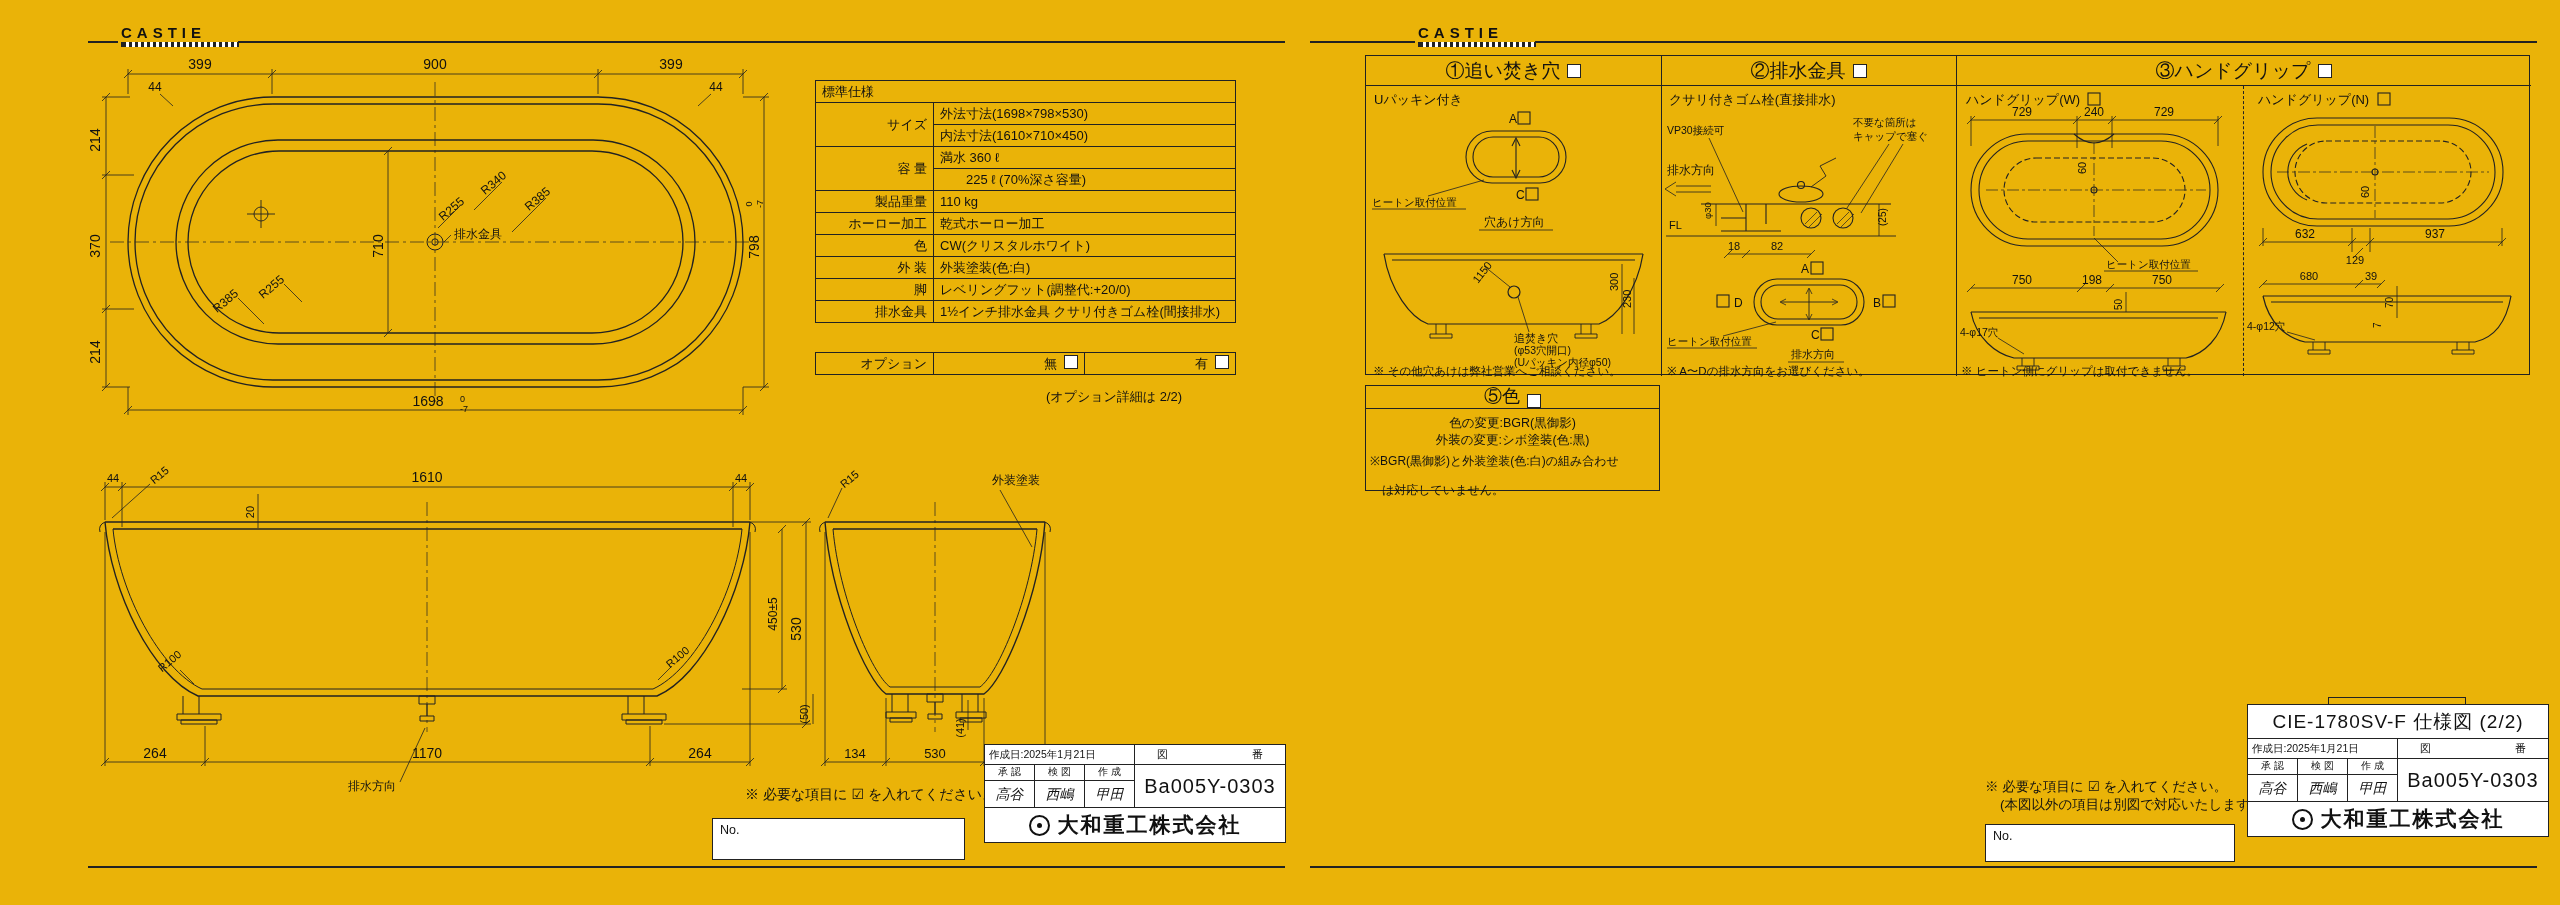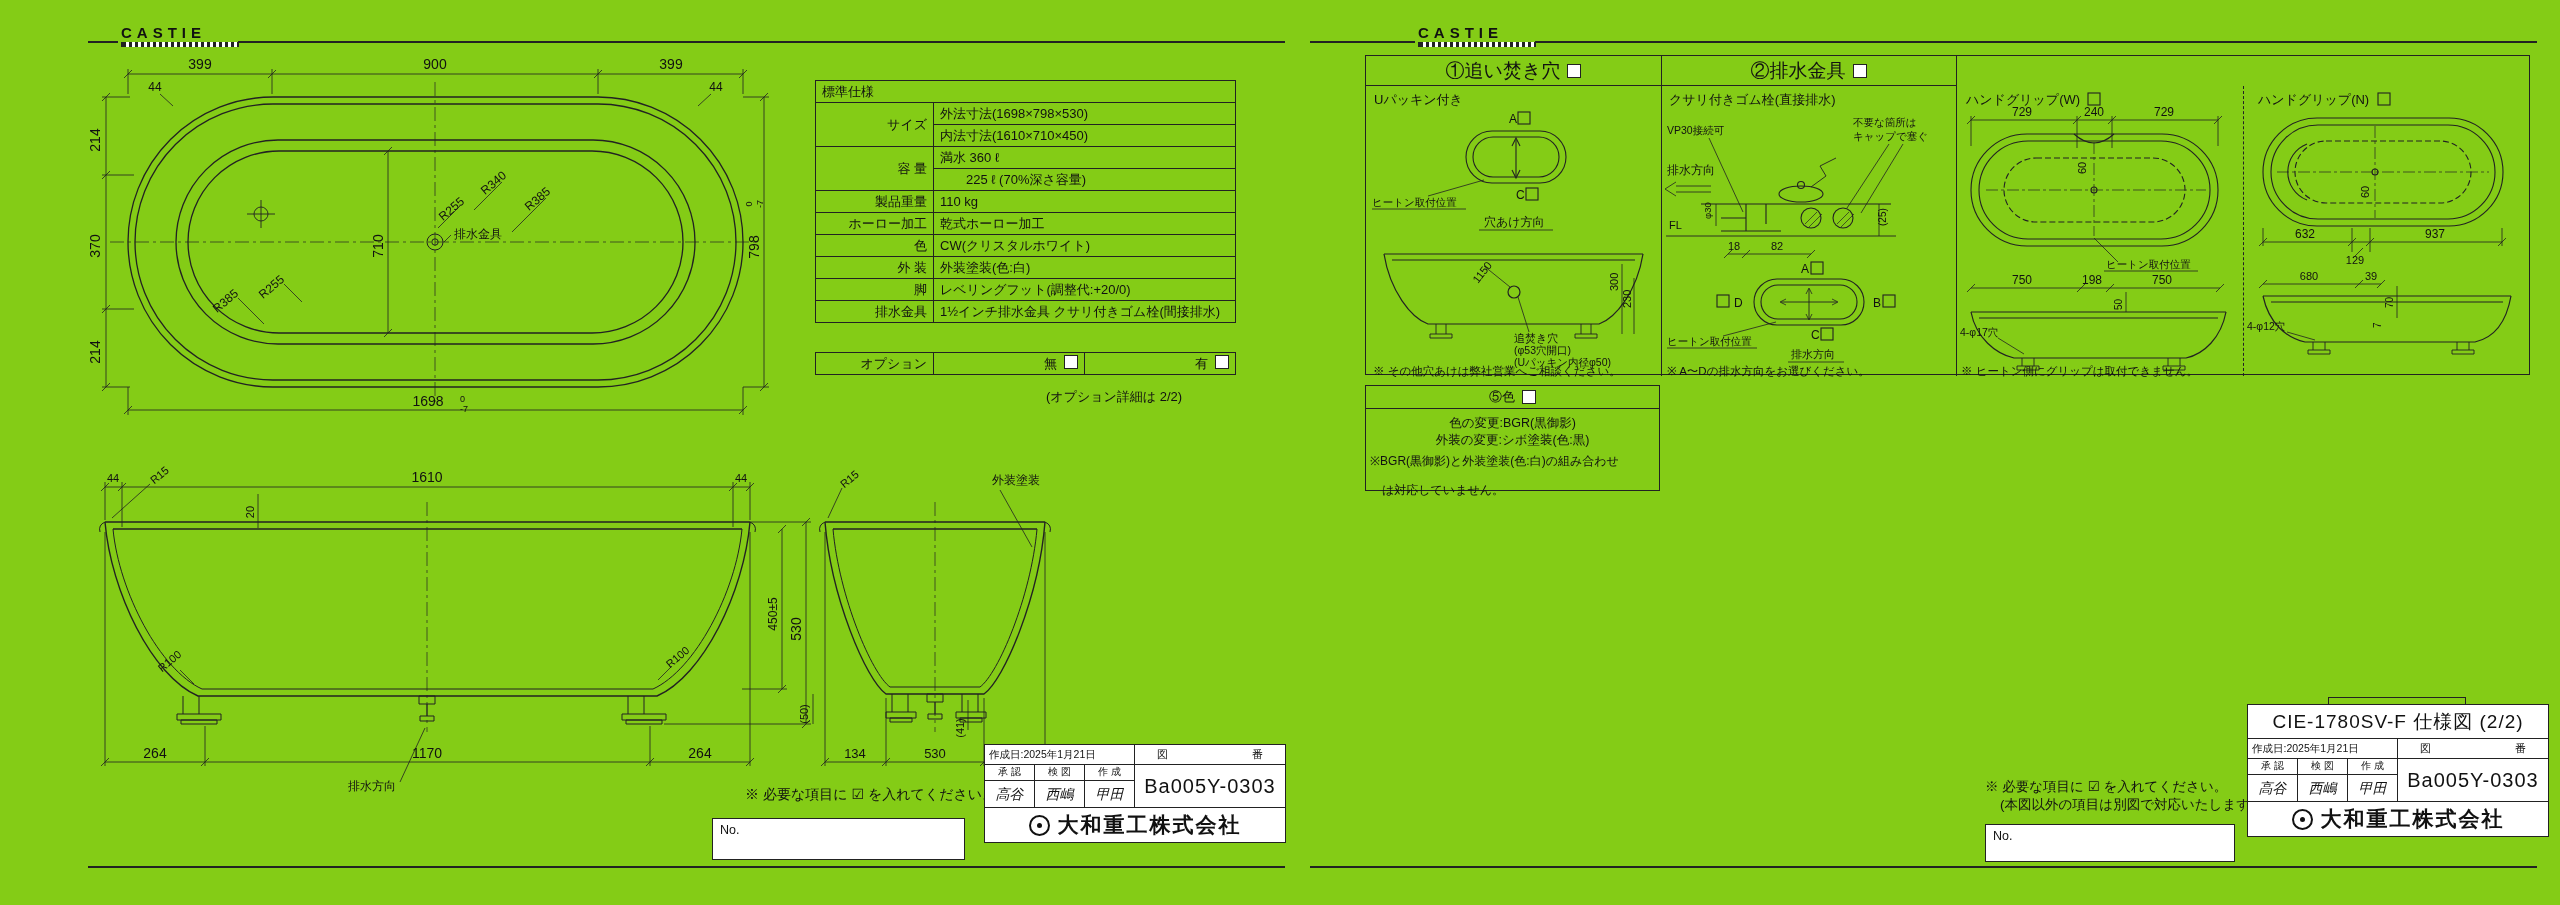--- a/index.html
+++ b/index.html
@@ -1,17 +1,17 @@
 <!DOCTYPE html>
 <html><head>
 <meta charset="utf-8">
 <style>
   html,body{margin:0;padding:0;background:#fff;}
   body{width:2560px;height:905px;position:relative;font-family:"Liberation Sans",sans-serif;color:#111;}
-  #root{position:absolute;inset:0;background:#84cc16;overflow:hidden;}
+  #root{position:absolute;inset:0;background:#eab308;overflow:hidden;}
   .ln{position:absolute;background:#222;}
   .box{position:absolute;border:1.5px solid #222;box-sizing:border-box;}
   .cb{display:inline-block;width:12px;height:12px;border:1.4px solid #222;vertical-align:-1px;margin-left:7px;background:#fff;}
   
   .logo{position:absolute;width:118px;}
   .logo .word{font-size:15px;font-weight:bold;letter-spacing:5px;white-space:nowrap;}
   .logo .bar{height:5px;margin-top:1px;background:repeating-linear-gradient(90deg,#222 0 3px,#fff 3px 6px);border-left:2px solid #222;}
   
   table.spec{border-collapse:collapse;table-layout:fixed;}
   table.spec td{border:1.2px solid #222;font-size:13px;padding:1px 6px;height:22px;box-sizing:border-box;white-space:nowrap;overflow:hidden;}
@@ -34,21 +34,21 @@
   .tb .company{height:34px;display:flex;align-items:center;justify-content:center;font-size:21px;font-weight:bold;letter-spacing:2px;white-space:nowrap;}
   .clogo{display:inline-block;width:17px;height:17px;border:2px solid #111;border-radius:50%;position:relative;margin-right:8px;flex:none;}
   .clogo::after{content:"";position:absolute;left:50%;top:50%;width:5px;height:5px;margin:-2.5px 0 0 -2.5px;border-radius:50%;background:#111;}
   .note{position:absolute;font-size:14px;white-space:nowrap;}
   .nobox{position:absolute;border:1.4px solid #222;box-sizing:border-box;background:#fff;}
   .nobox span{font-size:12.5px;position:absolute;left:7px;top:4px;}
   
   .opt-h{position:absolute;top:0;height:30px;border-bottom:1.3px solid #222;display:flex;align-items:center;justify-content:center;font-size:19px;box-sizing:border-box;white-space:nowrap;}
   .vsep{position:absolute;width:0;border-left:1.3px solid #222;}
   .vsep.dash{border-left-style:dashed;}
-  .colorbox-h{display:flex;align-items:center;justify-content:center;font-size:13px;}
+  .colorbox-h{display:flex;align-items:flex-end;justify-content:center;font-size:18px;}
   .colorbox-b{font-size:12.5px;line-height:17px;box-sizing:border-box;padding:6px 4px 10px 4px;}
   .colorbox-b .c{text-align:center;white-space:nowrap;}
   .colorbox-b .n{margin-top:5px;font-size:12px;line-height:15px;white-space:nowrap;}
   .optlist{position:absolute;border:1.6px solid #222;font-size:15px;display:flex;align-items:center;justify-content:center;white-space:nowrap;}
   svg{position:absolute;overflow:visible;font-family:"Liberation Sans",sans-serif;}
   svg text{fill:#111;stroke:none;}
 </style>
 </head>
 <body>
 <div id="root">
@@ -339,20 +339,24 @@
 
   <div class="box" style="left:1365px;top:55px;width:1165px;height:320px;">
     <div class="opt-h" style="left:0;width:295px;">
       <span>①追い焚き穴</span>
           <span class="cb"></span>
     </div>
     <div class="opt-h" style="left:295px;width:295px;">
       <span>②排水金具</span>
           <span class="cb"></span>
     </div>
+    <div class="opt-h" style="left:590px;width:575px;">
+      <span>③ハンドグリップ</span>
+          <span class="cb"></span>
+    </div>
     <div class="vsep" style="left:295px;top:0;height:320px;"></div>
     <div class="vsep" style="left:590px;top:0;height:320px;"></div>
     <div class="vsep dash" style="left:877px;top:30px;height:290px;"></div>
 
     <svg style="left:0;top:30px;" width="295" height="290" viewBox="0 0 295 290">
       <text x="8" y="18" font-size="13">Uパッキン付き</text>
       <g fill="none" stroke="#222" stroke-width="1.1">
         <rect x="100" y="45" width="100" height="52" rx="26"></rect>
         <rect x="107" y="51" width="86" height="40" rx="20"></rect>
         <line x1="150" y1="54" x2="150" y2="90"></line>

